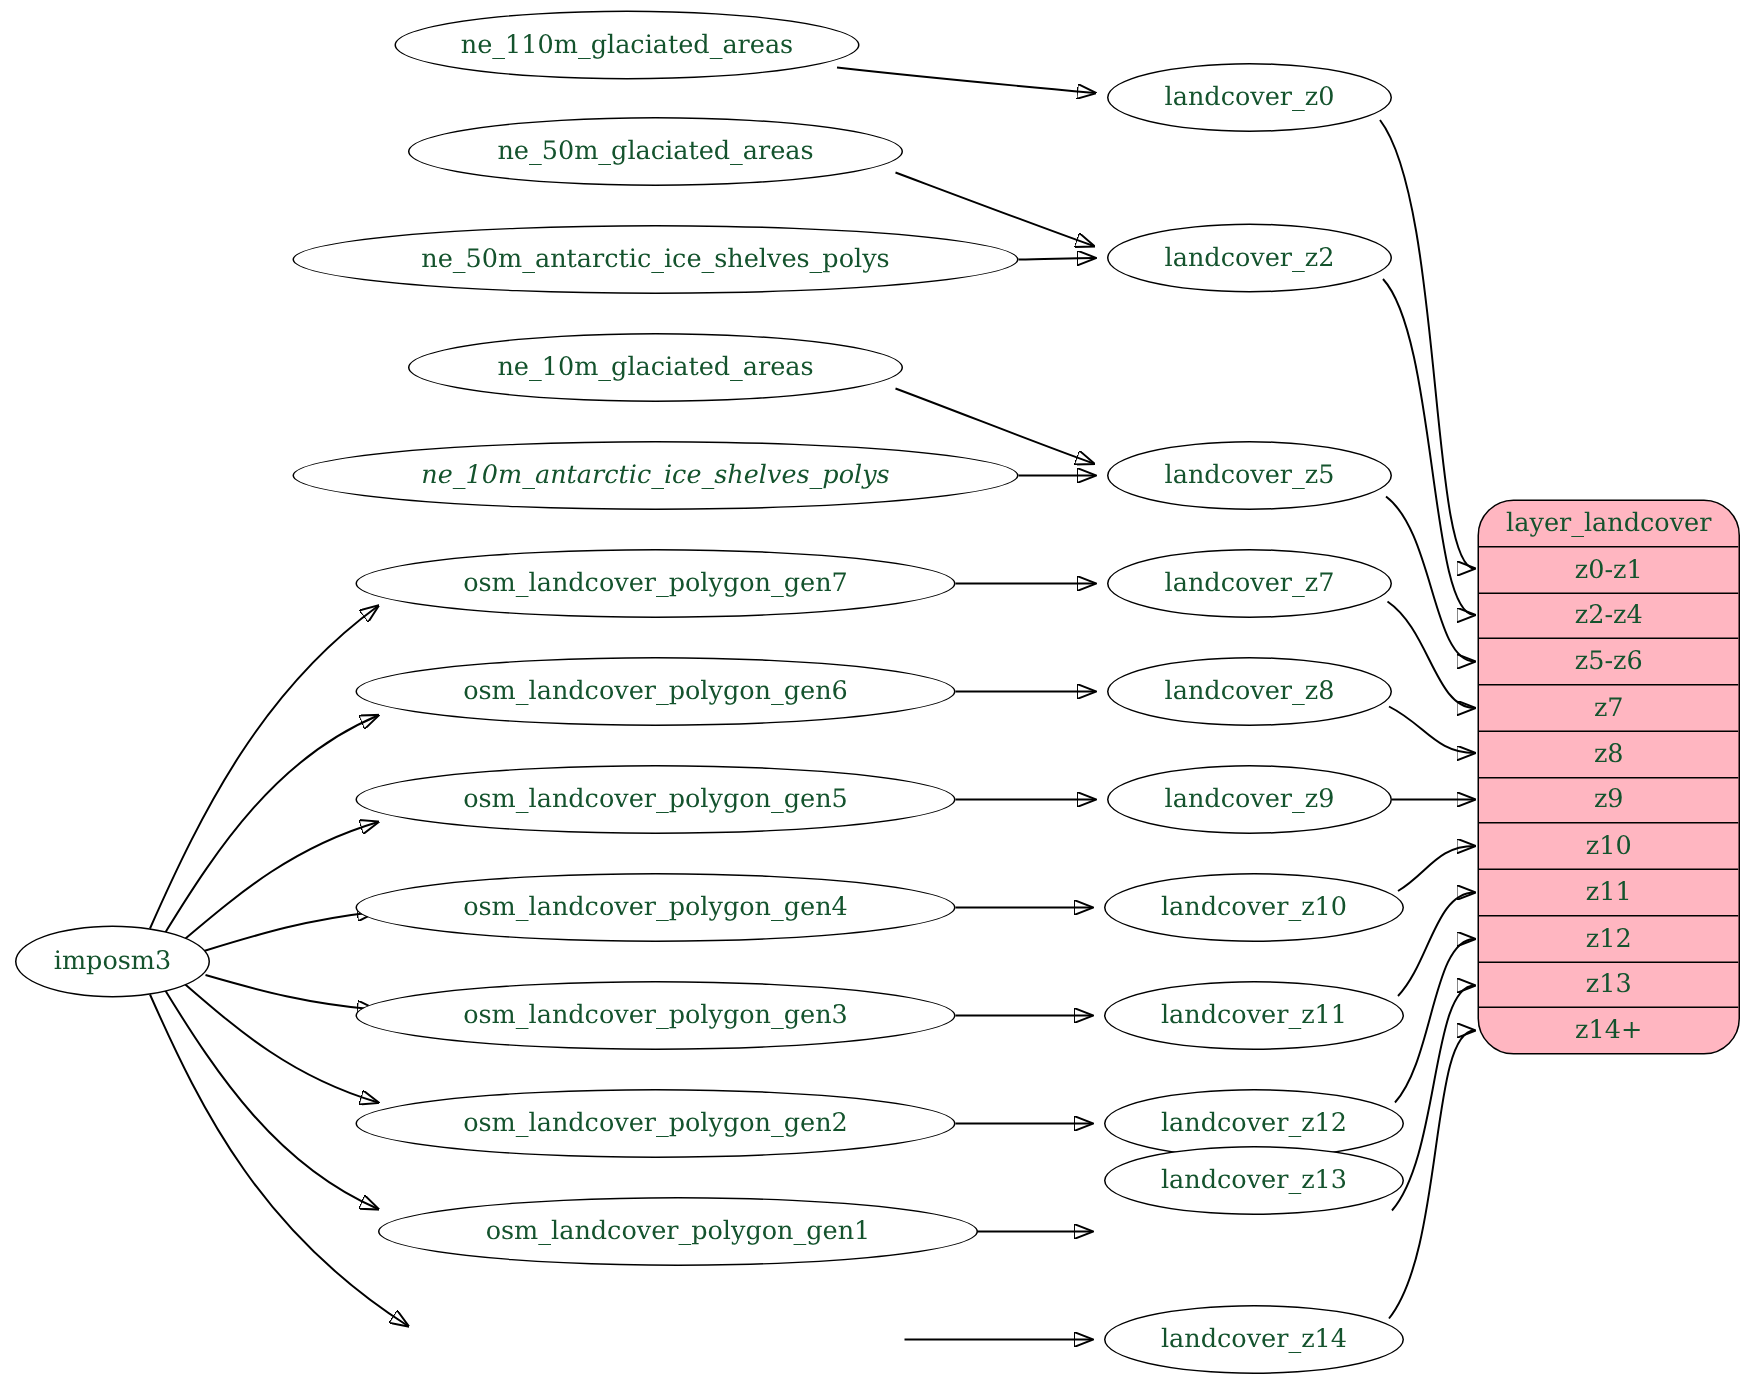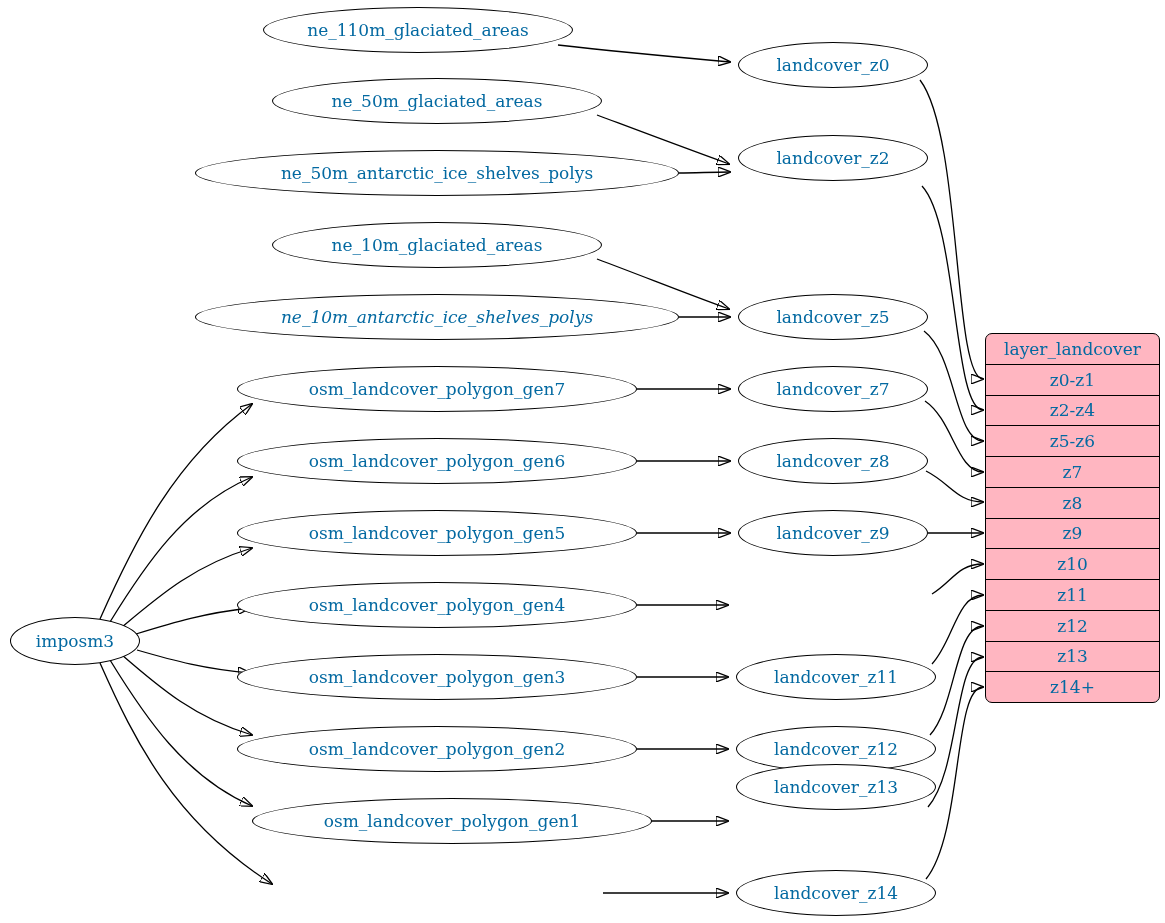--- a/index.html
+++ b/index.html
@@ -6,21 +6,21 @@
     margin: 0;
     padding: 0;
     background: #ffffff;
   }
   #canvas {
     position: relative;
     width: 1165px;
     height: 923px;
     background: #ffffff;
     font-family: "DejaVu Serif", "Liberation Serif", serif;
-    color: #0369a1;
+    color: #14532d;
     overflow: hidden;
   }
   #edges {
     position: absolute;
     left: 0;
     top: 0;
     width: 1165px;
     height: 923px;
   }
   #edges path {
@@ -42,21 +42,21 @@
     line-height: 1;
   }
   .record {
     position: absolute;
     box-sizing: border-box;
     left: 985px;
     top: 333px;
     width: 175px;
     height: 370px;
     border: 1.5px solid #000000;
-    border-radius: 7px;
+    border-radius: 24px;
     background: #ffb6c1;
     display: flex;
     flex-direction: column;
     overflow: hidden;
   }
   .record .cell {
     flex: 1 1 0;
     display: flex;
     align-items: center;
     justify-content: center;
@@ -125,25 +125,26 @@
   <div class="node" style="left:237px; top:438px; width:400px; height:46px;">osm_landcover_polygon_gen6</div>
   <div class="node" style="left:237px; top:510px; width:400px; height:46px;">osm_landcover_polygon_gen5</div>
   <div class="node" style="left:237px; top:582px; width:400px; height:46px;">osm_landcover_polygon_gen4</div>
   <div class="node" style="left:237px; top:654px; width:400px; height:46px;">osm_landcover_polygon_gen3</div>
   <div class="node" style="left:237px; top:726px; width:400px; height:46px;text-align:right;">osm_landcover_polygon_gen2</div>
   <div class="node" style="left:252px; top:798px; width:400px; height:46px;">osm_landcover_polygon_gen1</div>
 
   <div class="node" style="left:10px; top:617px; width:130px; height:48px;">imposm3</div>
 
   <div class="node" style="left:738px; top:42px; width:190px; height:46px;">landcover_z0</div>
-  <div class="node" style="left:738px; top:135px; width:190px; height:46px;text-align:right;">landcover_z2</div>
+  <div class="node" style="left:738px; top:149px; width:190px; height:46px;text-align:right;">landcover_z2</div>
   <div class="node" style="left:738px; top:294px; width:190px; height:46px;">landcover_z5</div>
   <div class="node" style="left:738px; top:366px; width:190px; height:46px;">landcover_z7</div>
   <div class="node" style="left:738px; top:438px; width:190px; height:46px;">landcover_z8</div>
   <div class="node" style="left:738px; top:510px; width:190px; height:46px;">landcover_z9</div>
+  <div class="node" style="left:736px; top:582px; width:200px; height:46px;">landcover_z10</div>
   <div class="node" style="left:736px; top:654px; width:200px; height:46px;">landcover_z11</div>
   <div class="node" style="left:736px; top:726px; width:200px; height:46px;">landcover_z12</div>
   <div class="node" style="left:736px; top:764px; width:200px; height:46px;">landcover_z13</div>
   <div class="node" style="left:736px; top:870px; width:200px; height:46px;">landcover_z14</div>
 
   <div class="record">
     <div class="cell">layer_landcover</div>
     <div class="cell">z0-z1</div>
     <div class="cell">z2-z4</div>
     <div class="cell">z5-z6</div>

